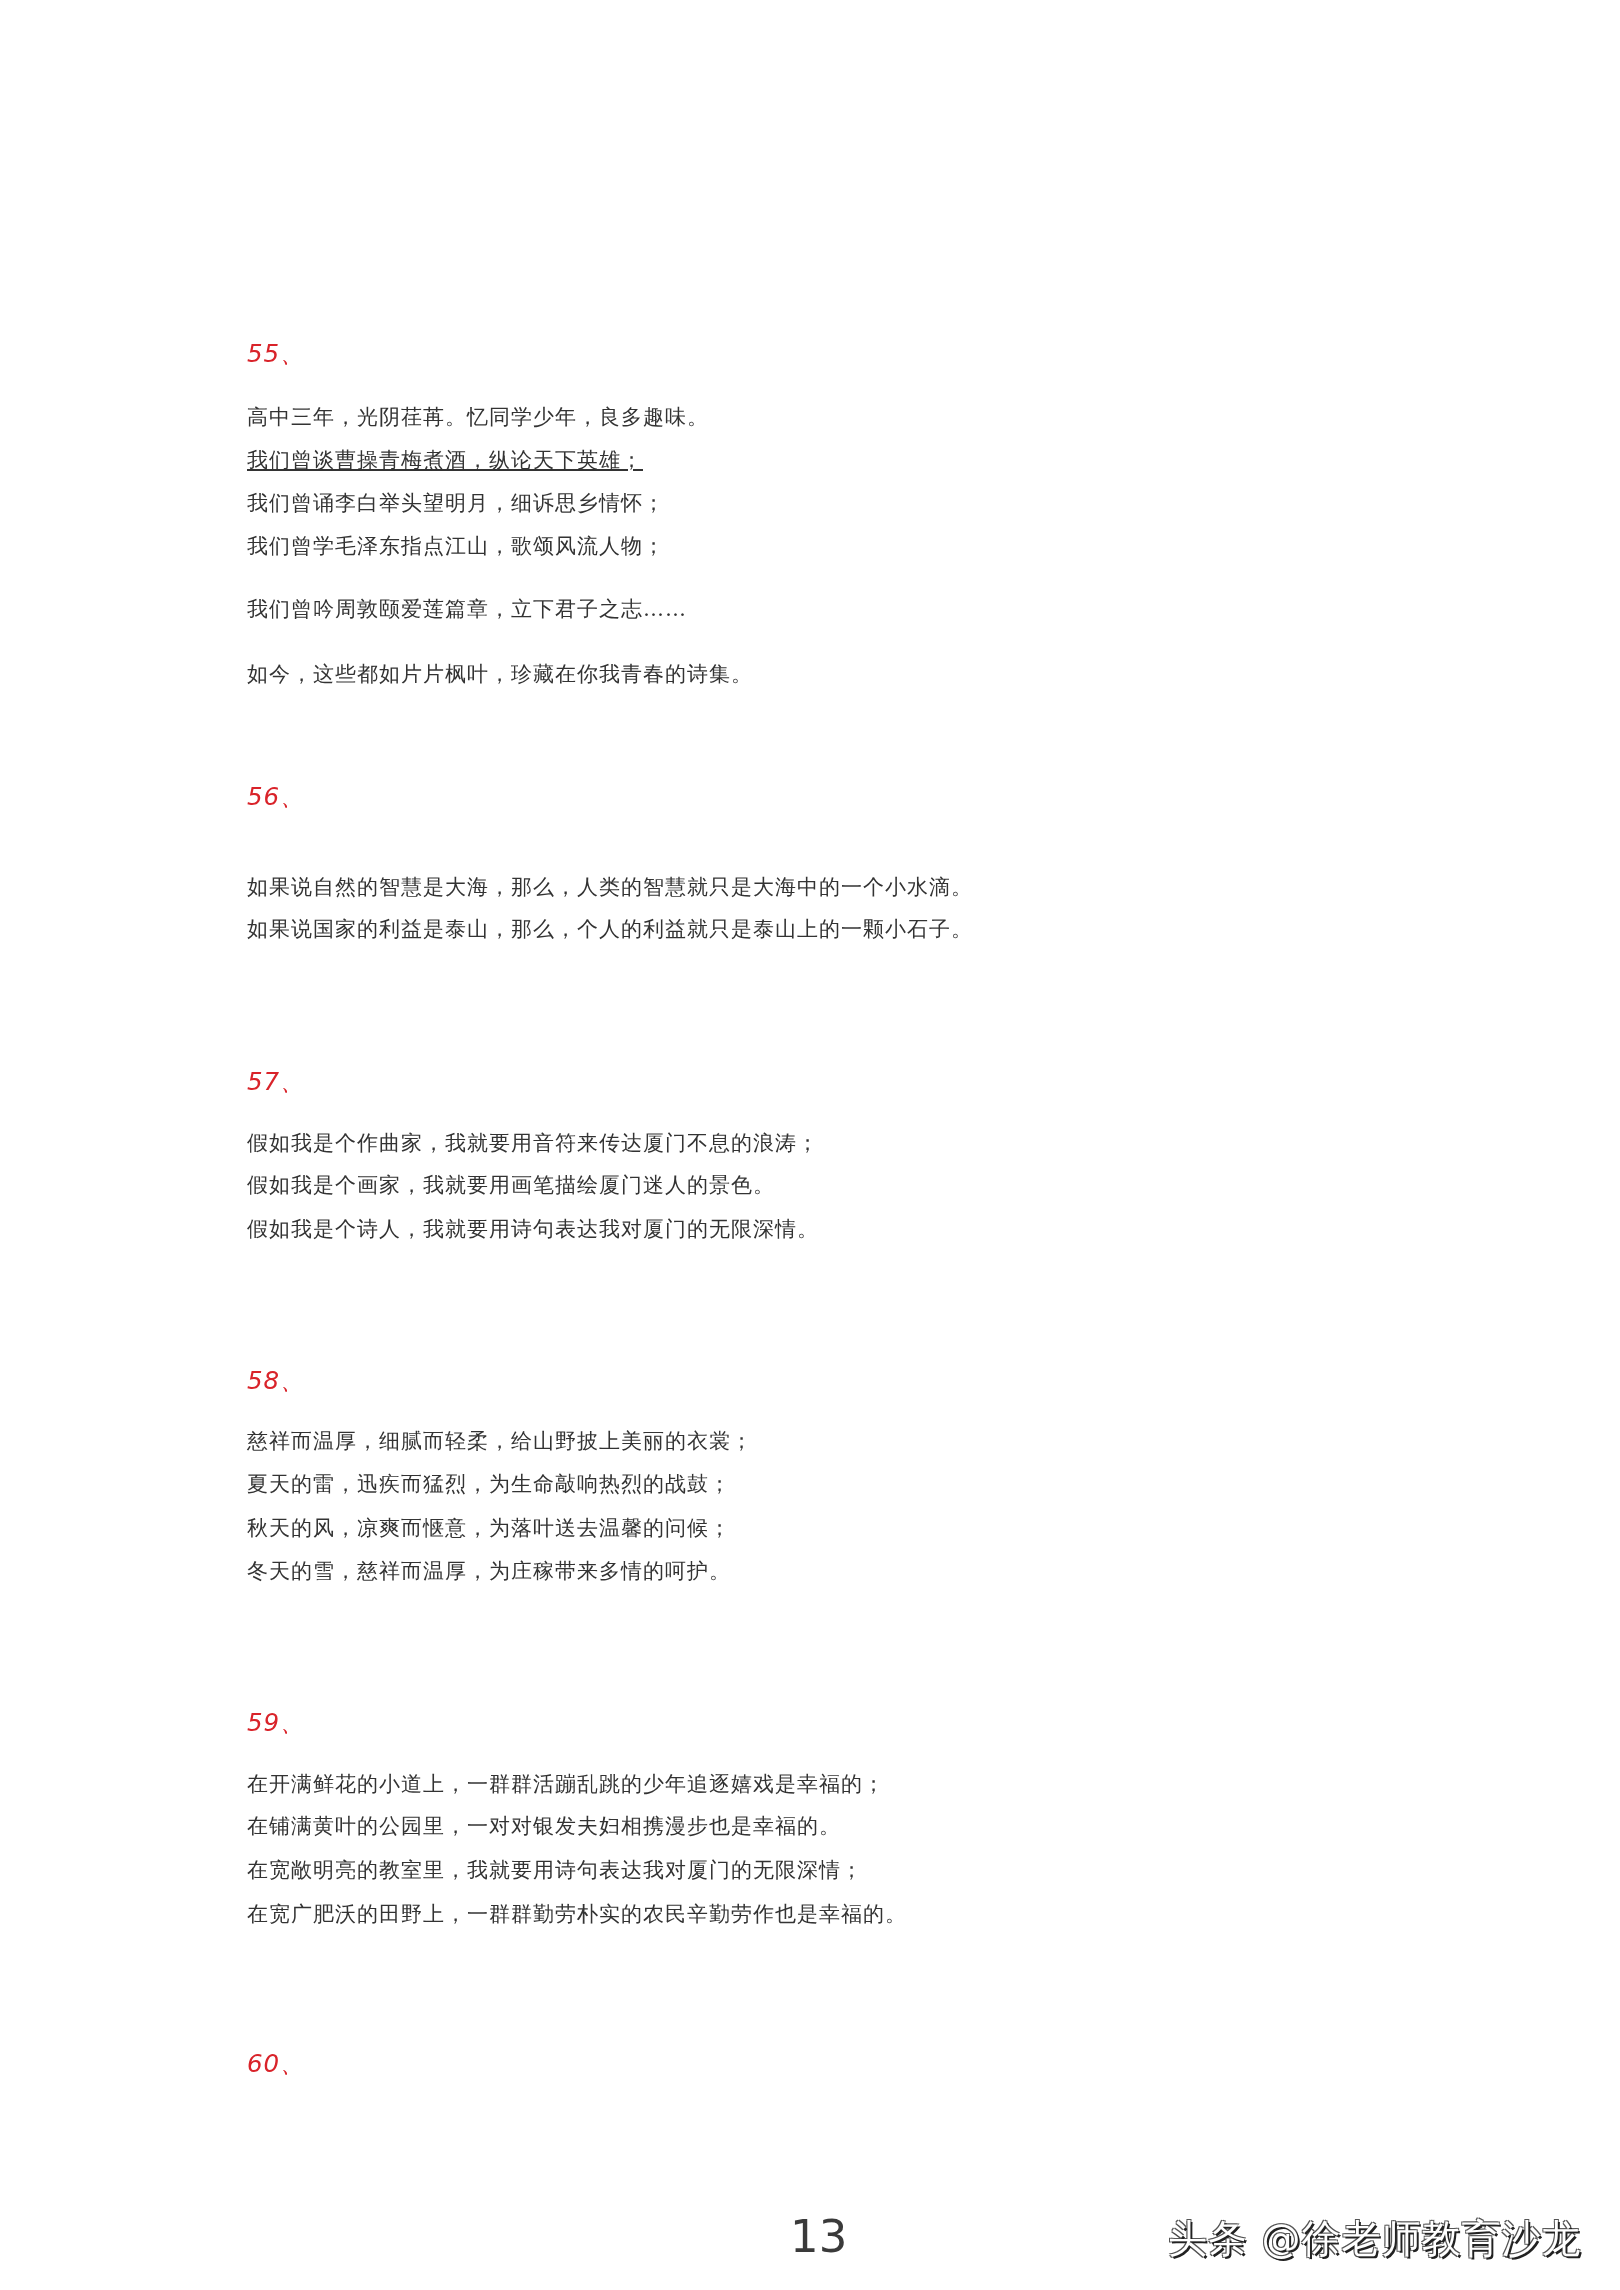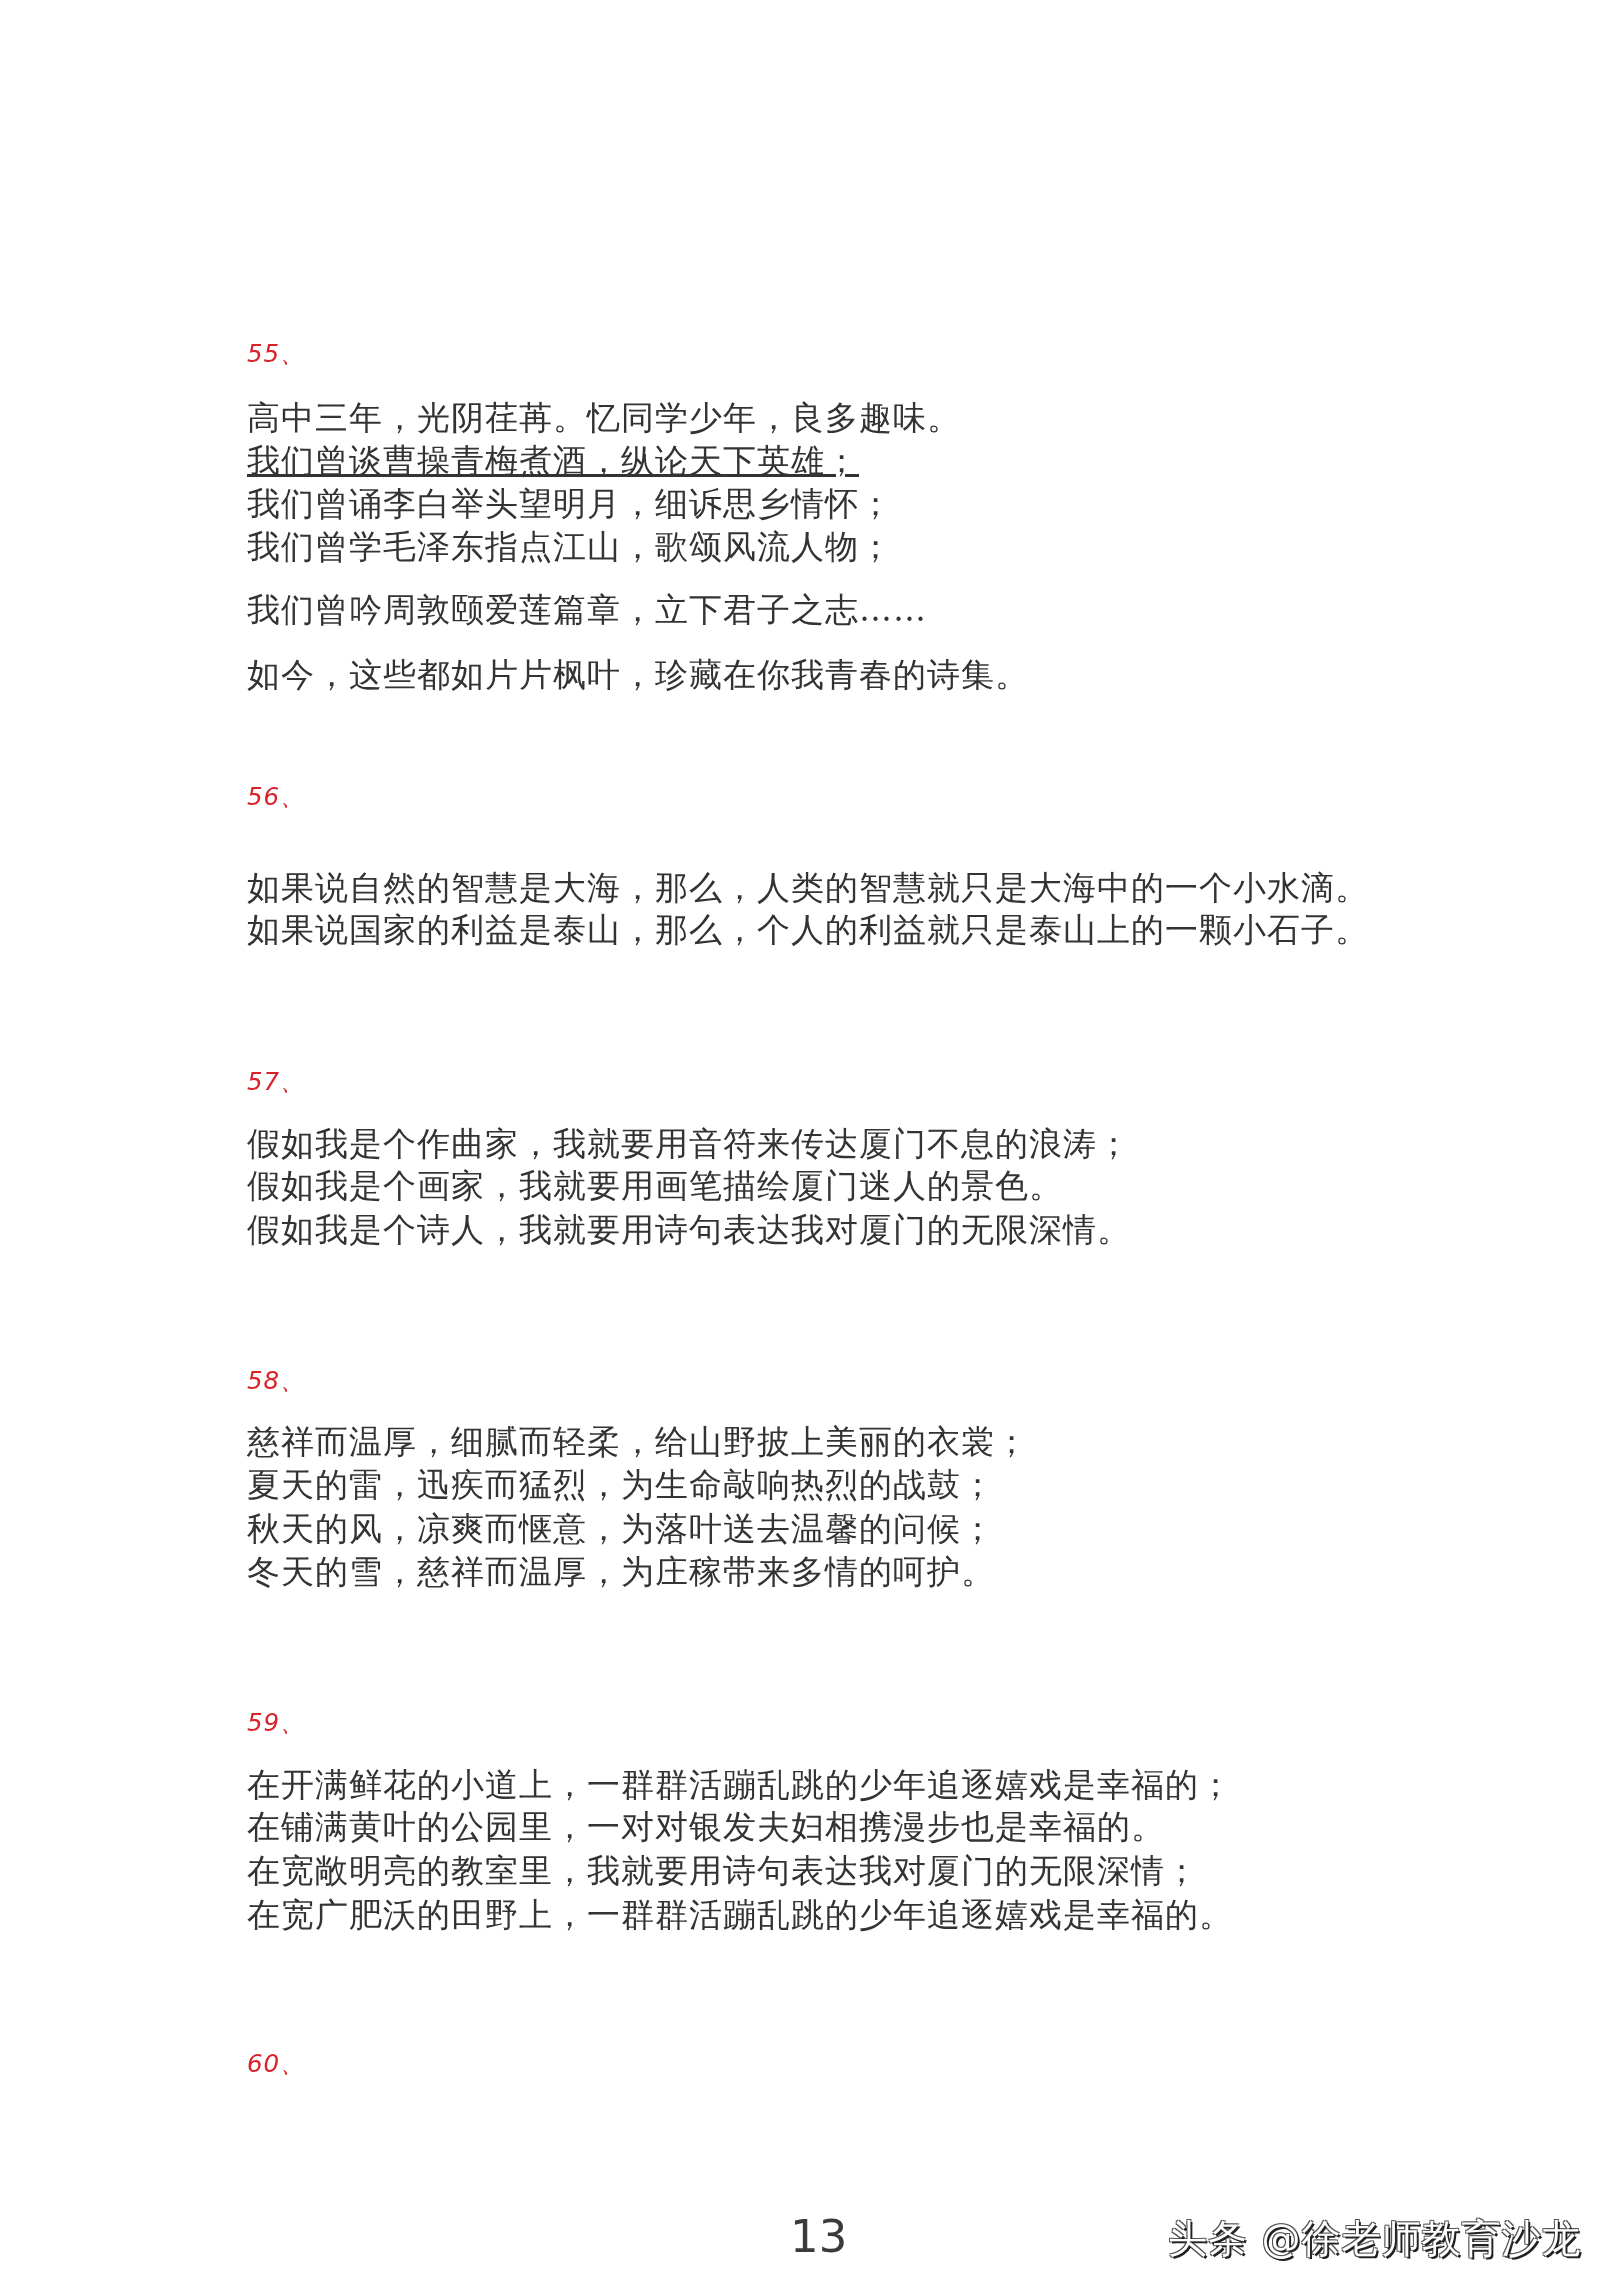--- a/index.html
+++ b/index.html
@@ -26,21 +26,21 @@
       font-family: "DejaVu Sans", "Liberation Sans", sans-serif;
       font-style: italic;
       font-size: 24.5px;
       line-height: 29px;
       color: #d9232a;
       letter-spacing: 1px;
     }
     .line {
       position: absolute;
       left: 247px;
-      font-size: 33px;
+      font-size: 21px;
       line-height: 33px;
       color: #333333;
       white-space: nowrap;
       letter-spacing: 1px;
     }
     .page-number {
       position: absolute;
       left: 790px;
       top: 2210px;
       font-family: "DejaVu Sans", "Liberation Sans", sans-serif;
@@ -86,21 +86,21 @@
   <div class="section-num" style="top:1366px;">58、</div>
   <div class="line" style="top:1425px;">慈祥而温厚，细腻而轻柔，给山野披上美丽的衣裳；</div>
   <div class="line" style="top:1468px;">夏天的雷，迅疾而猛烈，为生命敲响热烈的战鼓；</div>
   <div class="line" style="top:1512px;">秋天的风，凉爽而惬意，为落叶送去温馨的问候；</div>
   <div class="line" style="top:1555px;">冬天的雪，慈祥而温厚，为庄稼带来多情的呵护。</div>
 
   <div class="section-num" style="top:1708px;">59、</div>
   <div class="line" style="top:1768px;">在开满鲜花的小道上，一群群活蹦乱跳的少年追逐嬉戏是幸福的；</div>
   <div class="line" style="top:1810px;">在铺满黄叶的公园里，一对对银发夫妇相携漫步也是幸福的。</div>
   <div class="line" style="top:1854px;">在宽敞明亮的教室里，我就要用诗句表达我对厦门的无限深情；</div>
-  <div class="line" style="top:1898px;">在宽广肥沃的田野上，一群群活蹦乱跳的少年追逐嬉戏是幸福的。</div>
+  <div class="line" style="top:1898px;">在宽广肥沃的田野上，一群群勤劳朴实的农民辛勤劳作也是幸福的。</div>
 
   <div class="section-num" style="top:2049px;">60、</div>
 
   <div class="page-number">13</div>
   <div class="watermark">头条 @徐老师教育沙龙</div>
 
 </div>
 
 
 </body></html>

